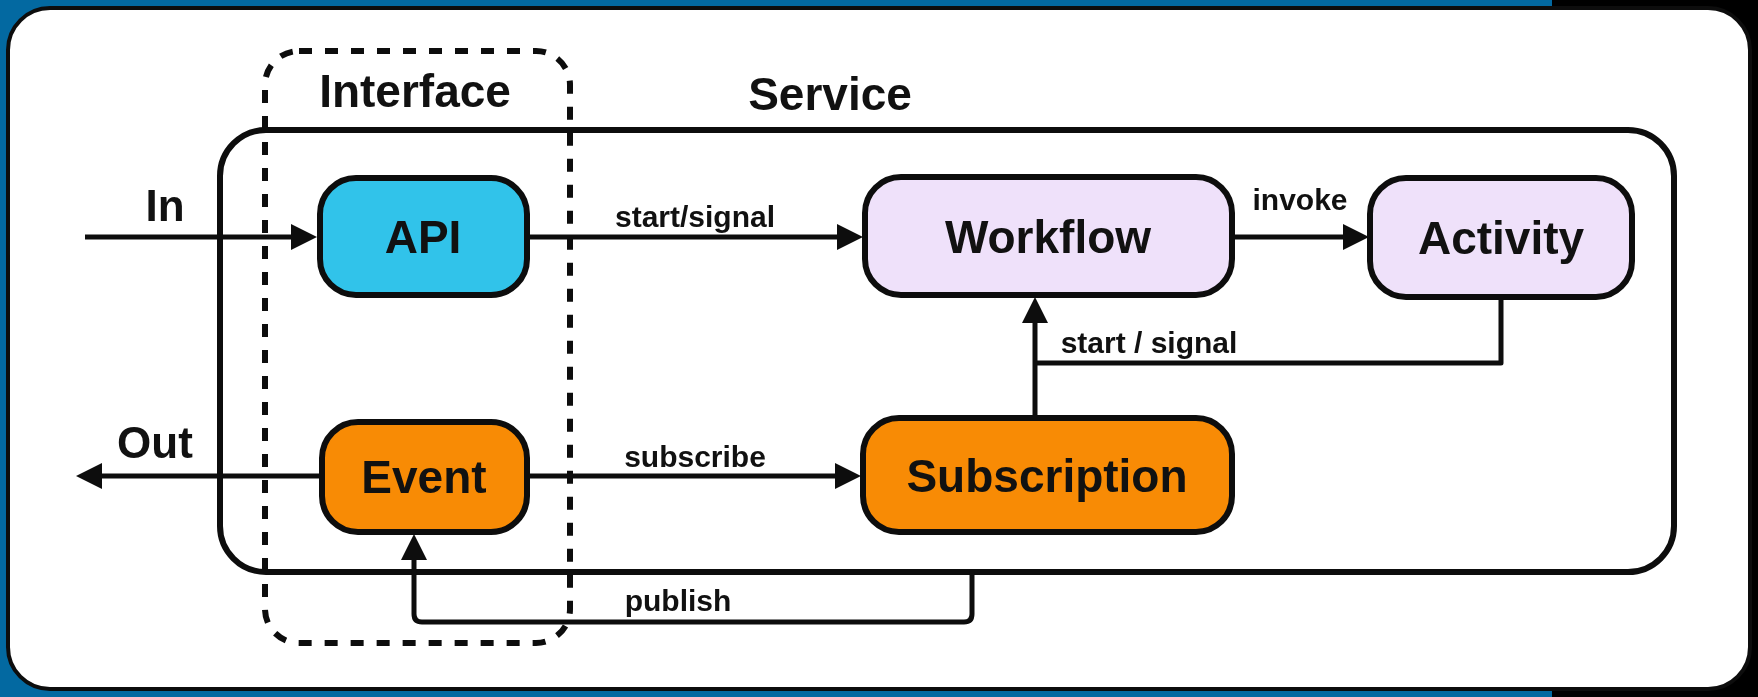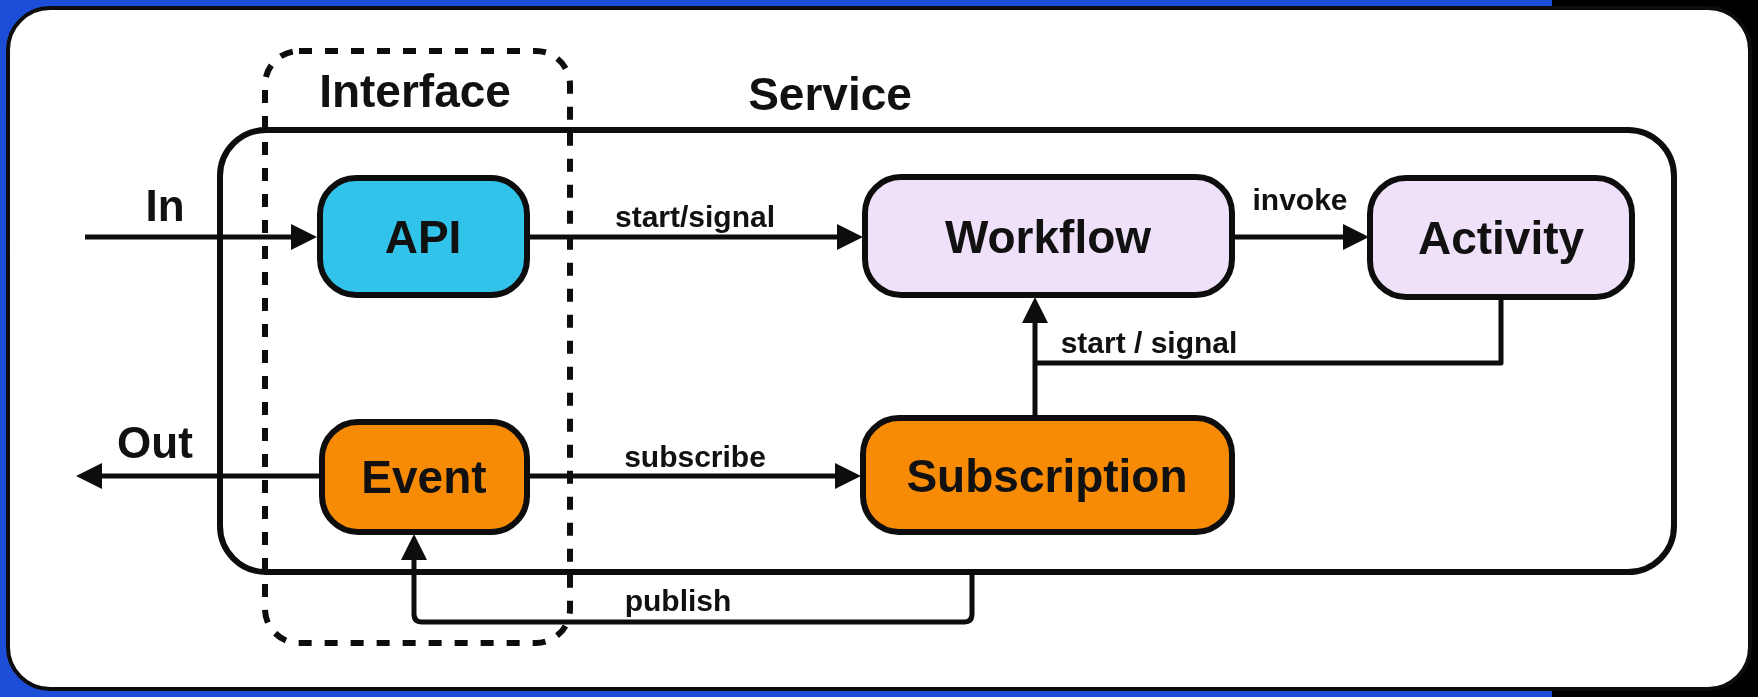--- a/index.html
+++ b/index.html
@@ -8,21 +8,21 @@
     background: #000000;
     width: 1758px;
     height: 697px;
     overflow: hidden;
     font-family: "Liberation Sans", sans-serif;
   }
   .stage {
     position: relative;
     width: 1552px;
     height: 697px;
-    background: #1d4ed8;
+    background: #0369a1;
   }
   svg { display: block; }
   .group-box {
     fill: #ffffff;
     stroke: #0d0d0d;
     stroke-width: 6;
   }
   .group-box.dashed {
     fill: none;
     stroke-dasharray: 13 13;

